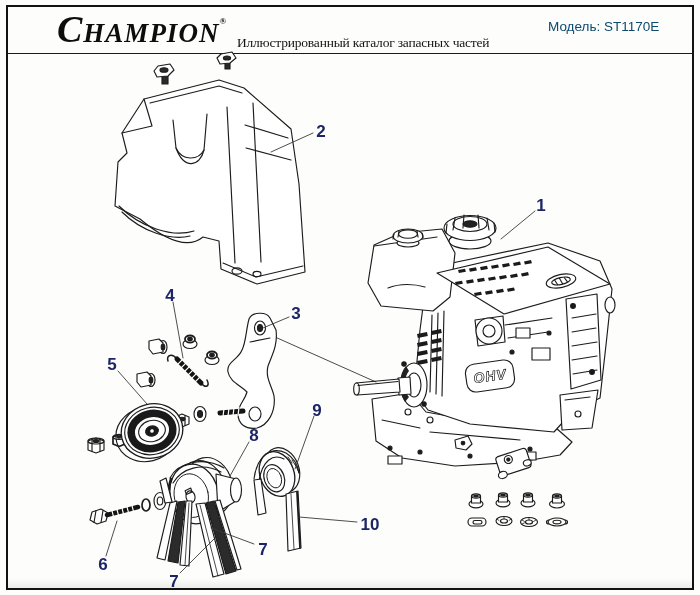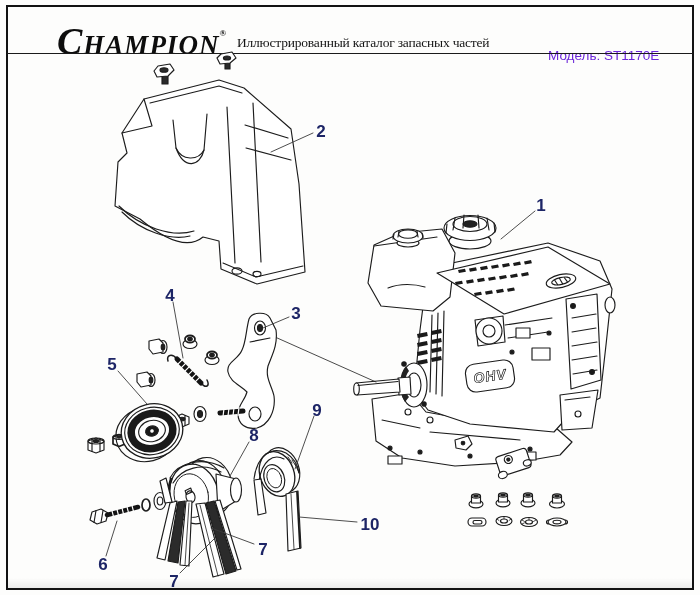--- a/index.html
+++ b/index.html
@@ -5,29 +5,29 @@
   html,body{margin:0;padding:0;}
   .page{
     position:relative;width:700px;height:595px;background:#fdfdfc;
     font-family:"Liberation Sans",sans-serif;overflow:hidden;
   }
   .frame{position:absolute;left:6px;top:5px;right:6px;bottom:5px;
     border:2px solid #121212;pointer-events:none;}
   .header{position:absolute;left:0;top:0;width:100%;height:55px;}
   .brand{position:absolute;left:57px;top:6px;width:190px;
     font-family:"Liberation Serif",serif;font-style:italic;font-weight:bold;
-    font-size:27px;color:#0d0d0d;letter-spacing:1px;line-height:30px;white-space:nowrap;margin-top:12px;}
+    font-size:27px;color:#0d0d0d;letter-spacing:1px;line-height:30px;white-space:nowrap;}
   .brand::first-letter{font-size:38px;}
   .brand sup{font-size:9px;vertical-align:18px;letter-spacing:0;}
   .tagline{position:absolute;left:95px;top:31px;width:140px;text-align:right;
     font-family:"Liberation Serif",serif;font-style:italic;font-weight:bold;
     font-size:17px;color:#b8950c;text-shadow:0 0 1px #403400;white-space:nowrap;}
   .title{position:absolute;left:237px;top:35px;font-size:13.5px;color:#141414;
     letter-spacing:-0.2px;white-space:nowrap;font-family:Liberation Serif, serif;}
-  .model{position:absolute;left:548px;top:48px;font-size:13.5px;color:#6d28d9;white-space:nowrap;}
+  .model{position:absolute;left:548px;top:19px;font-size:13.5px;color:#0c4a6e;white-space:nowrap;}
   .rule{position:absolute;left:7px;right:7px;top:53px;border-top:1.6px solid #1b1b1b;}
   svg.diagram{position:absolute;left:0;top:0;}
   .scan-bottom{position:absolute;left:8px;right:8px;bottom:7px;height:10px;
     background:linear-gradient(rgba(0,0,0,0),rgba(0,0,0,0.07));}
   svg text.callout{font-family:"Liberation Sans",sans-serif;font-weight:bold;font-size:17px;}
   svg text.ohv{font-family:"Liberation Sans",sans-serif;font-weight:bold;font-style:italic;
     font-size:14px;fill:#ffffff;stroke:#1a1a1a;stroke-width:0.7;letter-spacing:1px;}
 </style>
 </head>
 <body>

